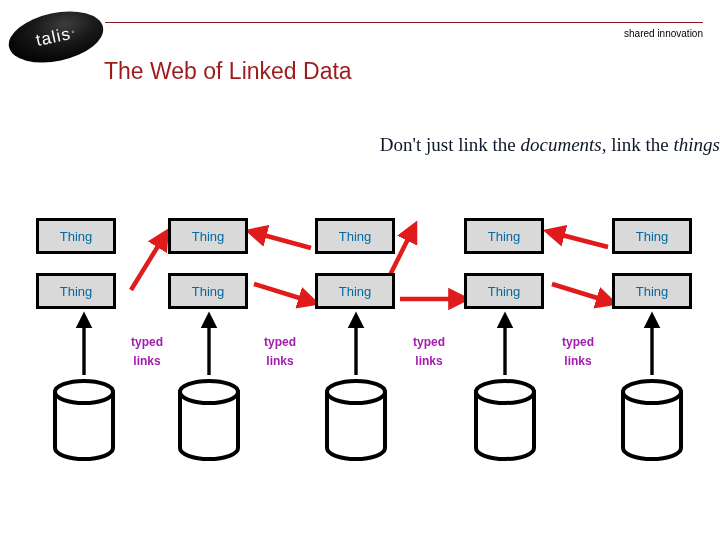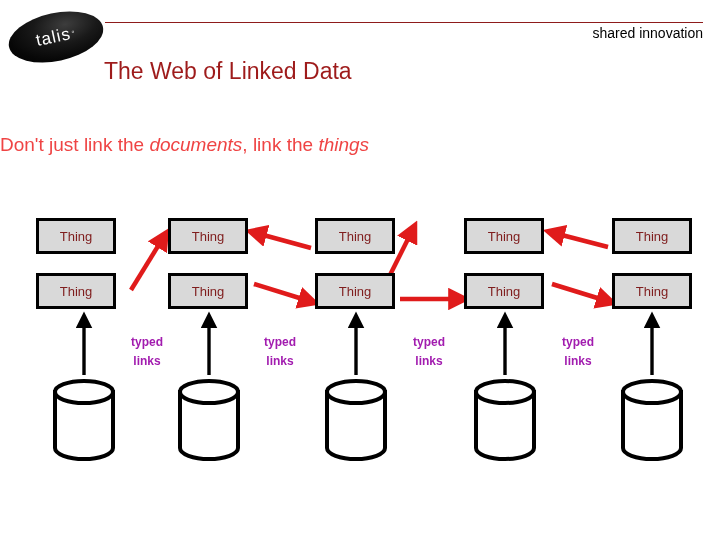--- a/index.html
+++ b/index.html
@@ -60,44 +60,45 @@
   #brand-logo .wordmark sup {
     font-size: 8px;
     vertical-align: super;
     margin-left: 1px;
     color: #d8d8d8;
   }
   #tagline {
     position: absolute;
     right: 17px;
     top: 28px;
-    font-size: 14px;
+    font-size: 10px;
     line-height: 11px;
     color: #000000;
     white-space: nowrap;
   }
   #page-title {
     position: absolute;
     left: 104px;
     top: 56px;
     font-size: 23px;
     line-height: 30px;
     color: #9e1b1b;
     white-space: nowrap;
   }
   #subtitle {
     position: absolute;
     left: 0;
     right: 0;
     top: 133px;
-    text-align: left;
+    text-align: right;
     font-size: 19px;
     line-height: 24px;
-    color: #ef4444;
+    color: #0f172a;
     white-space: nowrap;
+    font-family: Liberation Serif, serif;
   }
   #subtitle em { font-style: italic; }
 
   
   #diagram {
     position: absolute;
     left: 0;
     top: 0;
     width: 720px;
     height: 540px;
@@ -106,21 +107,21 @@
     position: absolute;
     width: 80px;
     height: 36px;
     background: #d9d9d9;
     border: 3px solid #000000;
     box-sizing: border-box;
     display: flex;
     align-items: center;
     justify-content: center;
     font-size: 13px;
-    color: #7f1d1d;
+    color: #0369a1;
   }
   .typed-links {
     position: absolute;
     width: 74px;
     text-align: center;
     color: #a21caf;
     font-size: 12px;
     line-height: 19px;
     font-weight: bold;
   }

